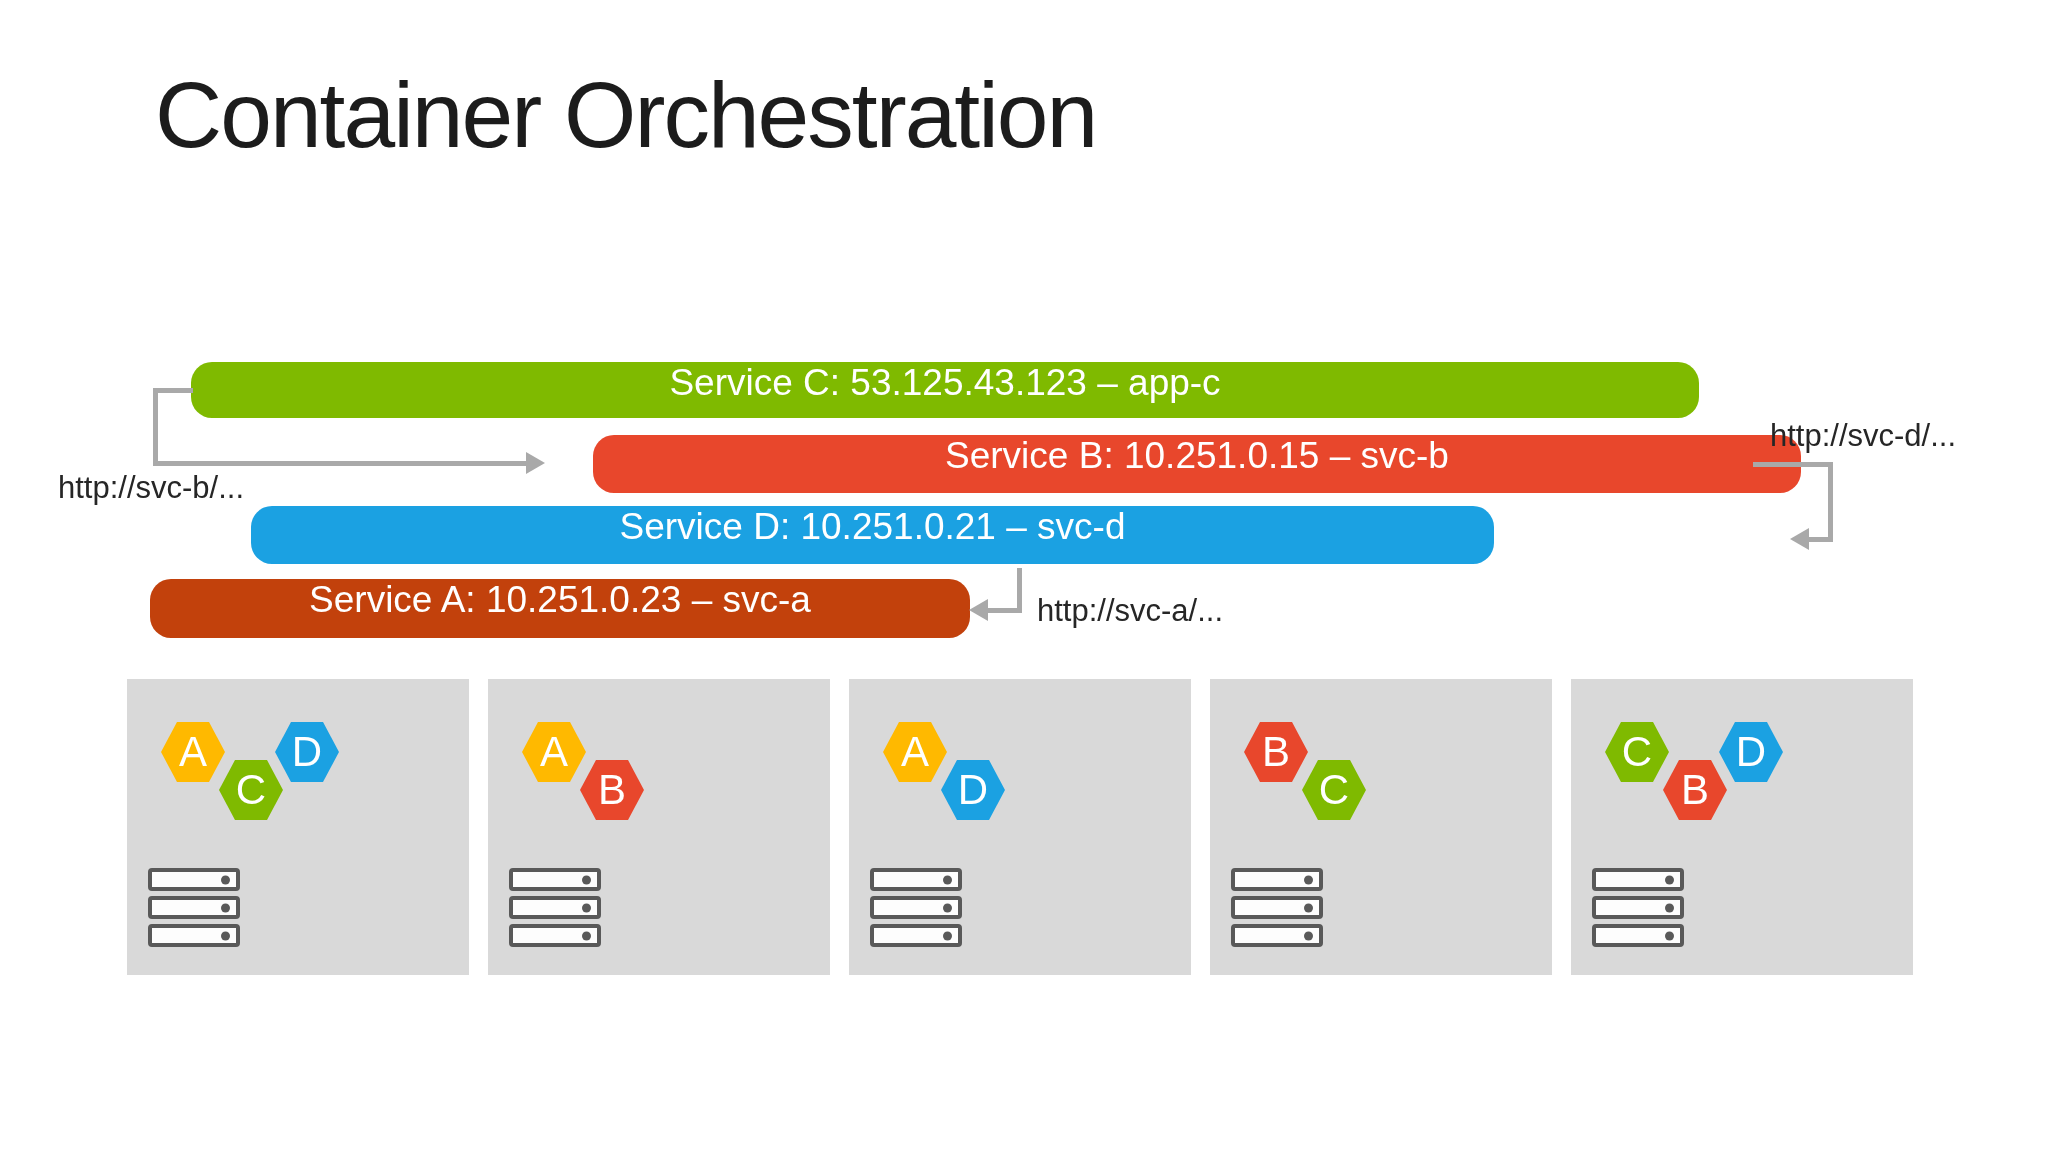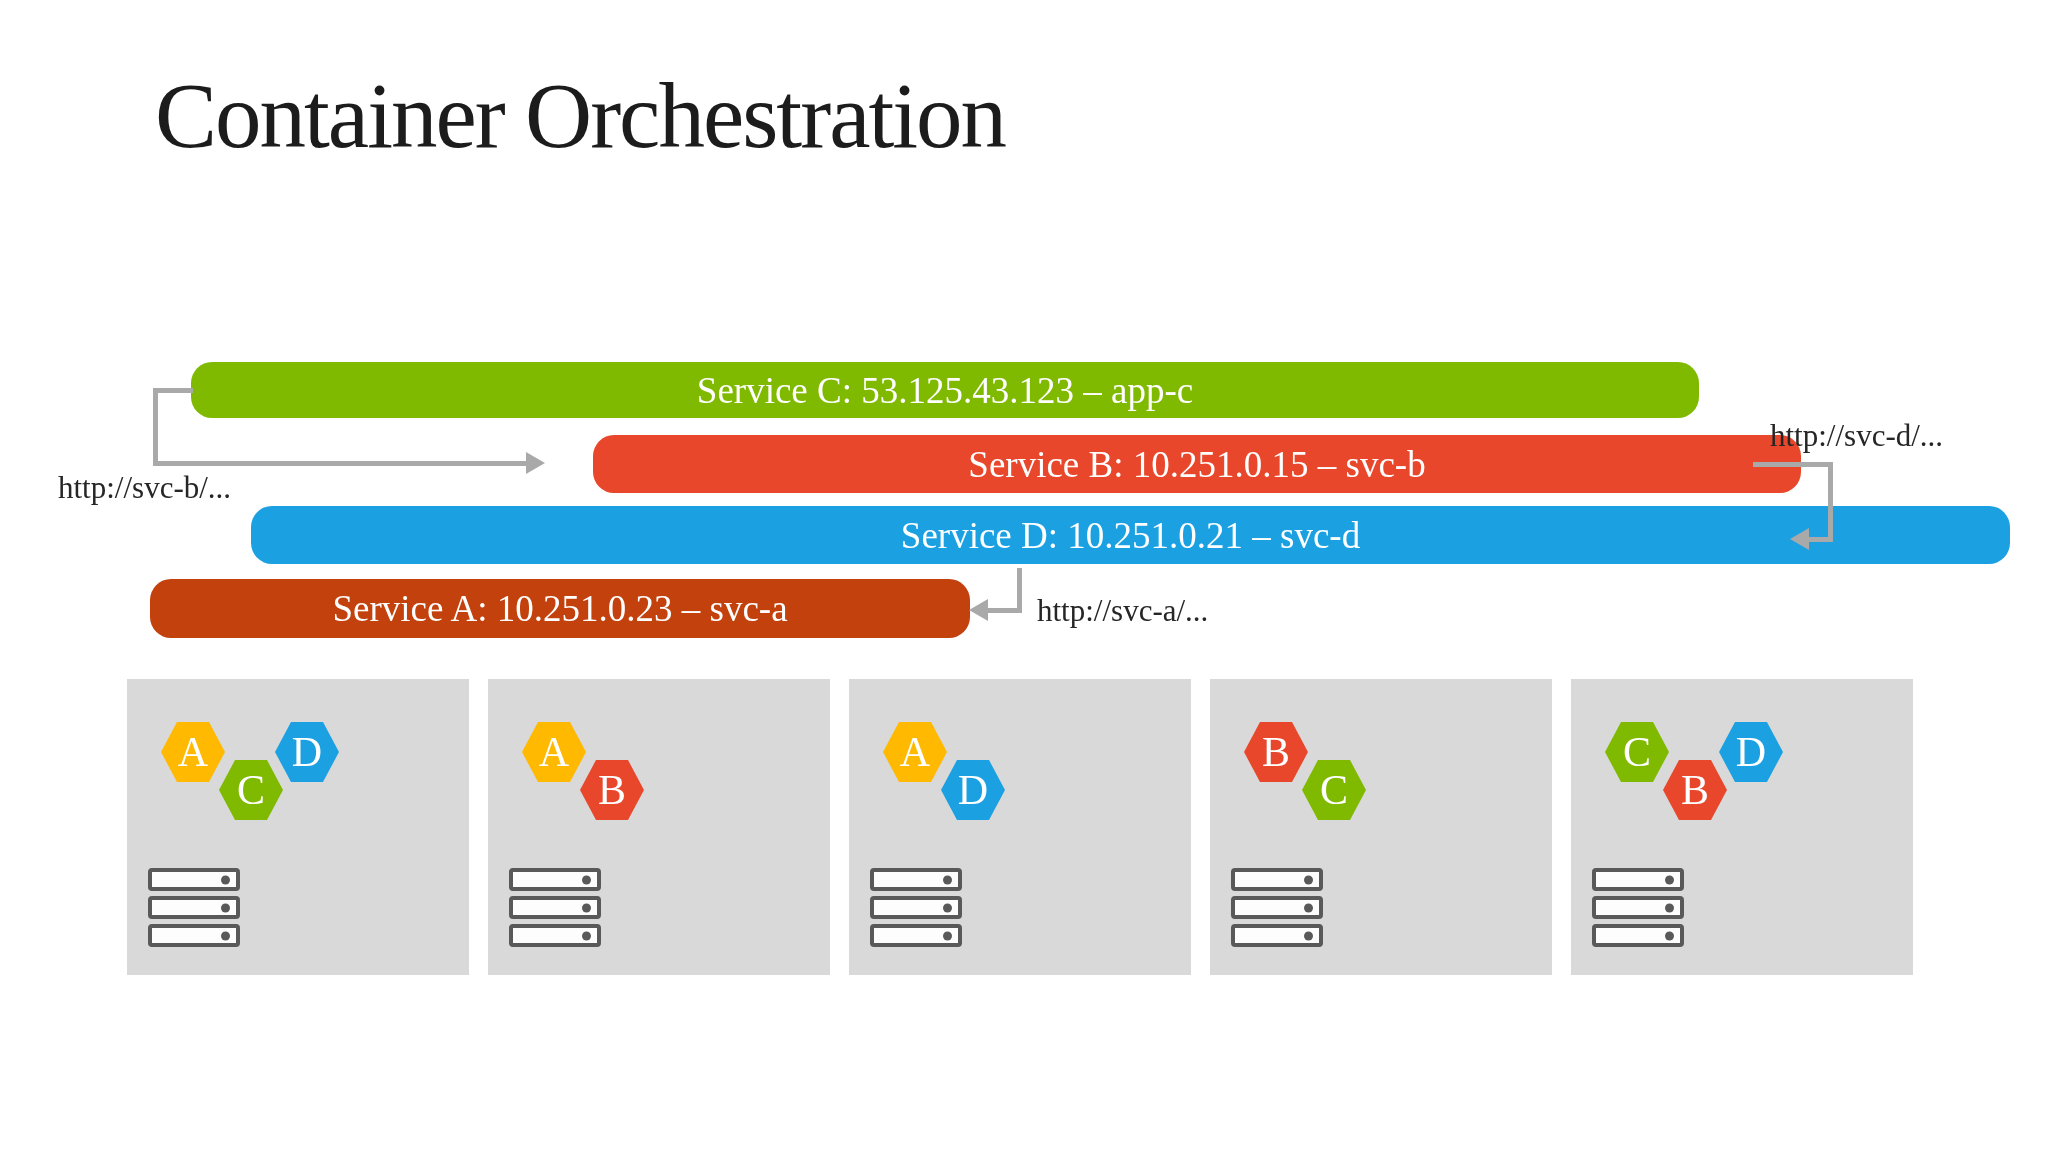--- a/index.html
+++ b/index.html
@@ -1,43 +1,43 @@
 <!DOCTYPE html>
 <html><head>
 <meta charset="utf-8">
 <style>
   html,body{margin:0;padding:0;background:#ffffff;}
   .slide{
     position:relative;
     width:2048px;height:1152px;
     background:#ffffff;
     overflow:hidden;
-    font-family:Liberation Serif, serif;
+    font-family:Liberation Sans, sans-serif;
   }
   
   .title{
     position:absolute;left:155px;top:60px;
     font-size:93px;font-weight:300;letter-spacing:-2px;
     color:#1c1c1c;line-height:1.2;white-space:nowrap;
   }
   .subtitle{
     position:absolute;left:159px;top:172px;
     font-size:58px;font-weight:300;
     color:#a6a6a6;line-height:1.2;white-space:nowrap;
   }
   
   .bar{
     position:absolute;border-radius:21px;
     color:#ffffff;font-size:37px;font-weight:400;
-    display:flex;align-items:center;justify-content:center;
+    display:flex;justify-content:center;
     white-space:nowrap;
   }
   #bar-c{left:191px;top:362px;width:1508px;height:56px;}
   #bar-b{left:545px;top:435px;width:1208px;height:58px;}
-  #bar-d{left:251px;top:506px;width:1759px;height:58px;}
+  #bar-d{left:251px;top:506px;width:1243px;height:58px;}
   #bar-a{left:150px;top:579px;width:820px;height:59px;}
   
   .seg{position:absolute;background:#a9a9a9;}
   .ah{position:absolute;width:0;height:0;}
   .ah-right{border-top:11px solid transparent;border-bottom:11px solid transparent;border-left:19px solid #a9a9a9;}
   .ah-left{border-top:11px solid transparent;border-bottom:11px solid transparent;border-right:19px solid #a9a9a9;}
   
   #svcb-stub{left:153px;top:388px;width:40px;height:5px;}
   #svcb-vert{left:153px;top:388px;width:5px;height:76px;}
   #svcb-horiz{left:153px;top:461px;width:374px;height:5px;}

